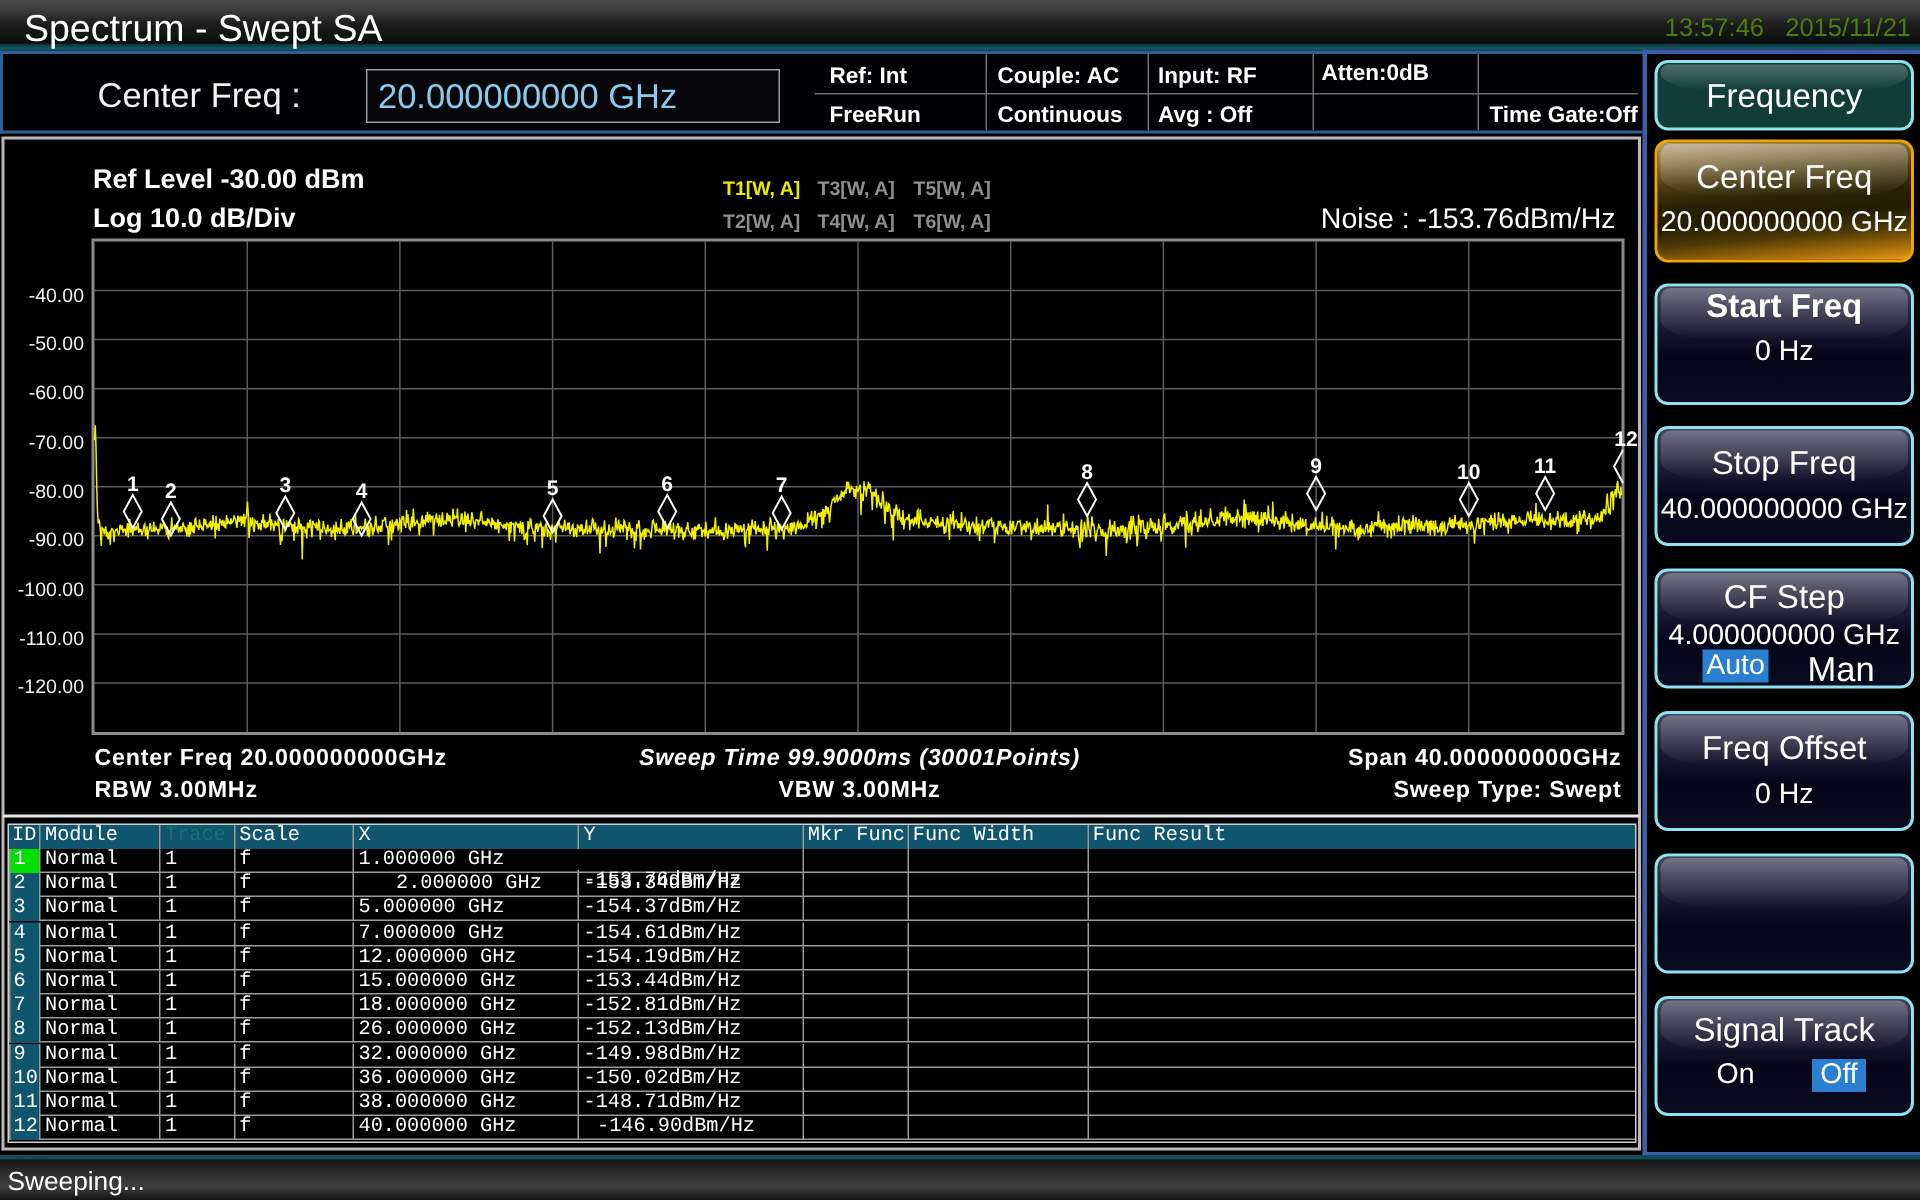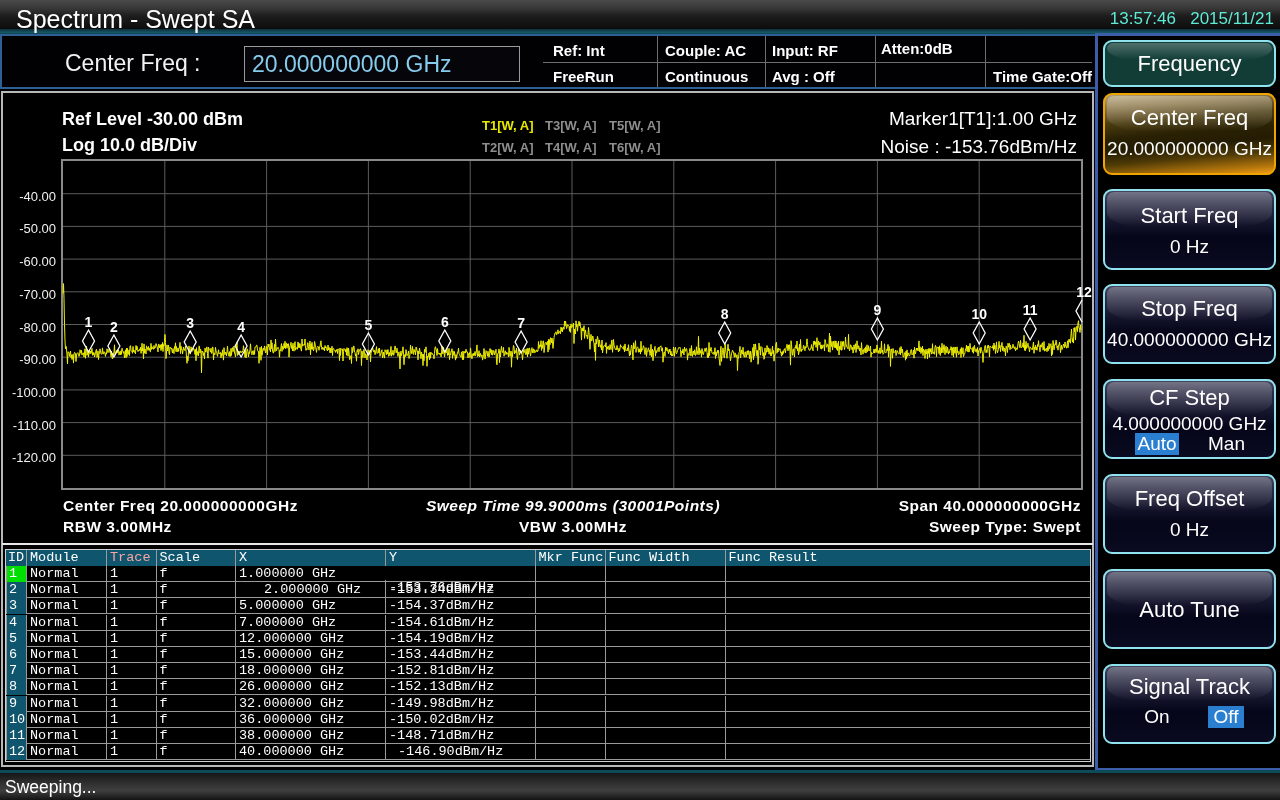--- a/index.html
+++ b/index.html
@@ -5,21 +5,21 @@
 * { margin:0; padding:0; box-sizing:border-box; }
 html,body { width:1280px; height:800px; background:#000; overflow:hidden;
   font-family:"Liberation Sans", sans-serif; }
 #app { position:relative; width:1280px; height:800px; background:#000; }
 .abs { position:absolute; }
 #titlebar { left:0; top:0; width:1280px; height:29px;
   background:linear-gradient(180deg,#4a4a4a 0%,#383838 28%,#1d1d1d 55%,#0c0c0c 100%); }
 #tealstrip { left:0; top:29px; width:1280px; height:5px;
   background:linear-gradient(180deg,#0d2e36 0%,#155865 70%,#0e3d47 100%); }
 #title-l { left:16px; top:5px; font-size:25px; color:#fff; }
-#title-r { right:6px; top:9px; font-size:17px; color:#5eead4; }
+#title-r { right:6px; top:9px; font-size:17px; color:#4d7c0f; }
 #hdr { left:0; top:34px; width:1097px; height:55px; background:#010104;
   border-top:2px solid #2e5f96; border-bottom:2px solid #2e5f96; border-left:2px solid #2e5f96; }
 #cf-box { left:244px; top:46px; width:276px; height:36px; border:1px solid #9a9a9a;
   background:#05050a; color:#86ccec; font-size:23px; line-height:34px; padding-left:7px; }
 .ht { color:#fff; font-weight:bold; font-size:15px; white-space:nowrap; }
 .hvline { position:absolute; top:0; width:1px; height:51px; background:#6e6e6e; }
 #hdr-hline { left:543px; top:62px; width:549px; height:1px; background:#6e6e6e; }
 #panel { left:1px; top:91px; width:1093px; height:676px; background:#000;
   border:2px solid #b8b8b8; }
 .wt { color:#fff; font-weight:bold; font-size:15.5px; letter-spacing:0.5px; white-space:nowrap; }
@@ -70,21 +70,20 @@
   <div class="abs" id="hdr-hline"></div>
   <div class="abs" id="panel"></div>
   <div class="abs rl" style="left:62px;top:109px;">Ref Level -30.00 dBm</div>
   <div class="abs rl" style="left:62px;top:135px;">Log 10.0 dB/Div</div>
   <div class="abs tlab" style="left:482px;top:118px;color:#e8e800;">T1[W, A]</div>
   <div class="abs tlab" style="left:545px;top:118px;">T3[W, A]</div>
   <div class="abs tlab" style="left:609px;top:118px;">T5[W, A]</div>
   <div class="abs tlab" style="left:482px;top:140px;">T2[W, A]</div>
   <div class="abs tlab" style="left:545px;top:140px;">T4[W, A]</div>
   <div class="abs tlab" style="left:609px;top:140px;">T6[W, A]</div>
-  <div class="abs" style="right:203px;top:108px;font-size:19px;color:#fff;">Marker1[T1]:1.00 GHz</div>
   <div class="abs" style="right:203px;top:136px;font-size:19px;color:#fff;">Noise : -153.76dBm/Hz</div>
   <div class="ylab" style="left:4px;top:189px;">-40.00</div>
   <div class="ylab" style="left:4px;top:221px;">-50.00</div>
   <div class="ylab" style="left:4px;top:254px;">-60.00</div>
   <div class="ylab" style="left:4px;top:287px;">-70.00</div>
   <div class="ylab" style="left:4px;top:320px;">-80.00</div>
   <div class="ylab" style="left:4px;top:352px;">-90.00</div>
   <div class="ylab" style="left:4px;top:385px;">-100.00</div>
   <div class="ylab" style="left:4px;top:418px;">-110.00</div>
   <div class="ylab" style="left:4px;top:450px;">-120.00</div>
@@ -141,21 +140,21 @@
   <div class="abs wt" style="left:761px;top:497px;width:320px;text-align:right;">Span 40.000000000GHz</div>
   <div class="abs wt" style="left:63px;top:518px;">RBW 3.00MHz</div>
   <div class="abs wt" style="left:412px;top:518px;width:322px;text-align:center;">VBW 3.00MHz</div>
   <div class="abs wt" style="left:761px;top:518px;width:320px;text-align:right;">Sweep Type: Swept</div>
   <div class="abs" style="left:2px;top:543px;width:1091px;height:2px;background:#e8e8e8;"></div>
   <div id="mtbl">
   <div class="abs" style="left:5px;top:549px;width:1086px;height:213px;border:1px solid #cfcfcf;"></div>
   <div class="abs" style="left:6px;top:550px;width:1084px;height:16px;background:#0f556e;"></div>
   <div class="abs" style="left:6px;top:550px;width:20px;height:16px;padding-left:2px;line-height:15px;color:#fff;">ID</div>
   <div class="abs" style="left:26px;top:550px;width:80px;height:16px;border-left:1px solid #9a9a9a;padding-left:3px;line-height:15px;color:#fff;">Module</div>
-  <div class="abs" style="left:106px;top:550px;width:49.5px;height:16px;border-left:1px solid #9a9a9a;padding-left:3px;line-height:15px;color:#fca5a5;">Trace</div>
+  <div class="abs" style="left:106px;top:550px;width:49.5px;height:16px;border-left:1px solid #9a9a9a;padding-left:3px;line-height:15px;color:#0f766e;">Trace</div>
   <div class="abs" style="left:155.5px;top:550px;width:79.5px;height:16px;border-left:1px solid #9a9a9a;padding-left:3px;line-height:15px;color:#fff;">Scale</div>
   <div class="abs" style="left:235px;top:550px;width:150px;height:16px;border-left:1px solid #9a9a9a;padding-left:3px;line-height:15px;color:#fff;">X</div>
   <div class="abs" style="left:385px;top:550px;width:149.5px;height:16px;border-left:1px solid #9a9a9a;padding-left:3px;line-height:15px;color:#fff;">Y</div>
   <div class="abs" style="left:534.5px;top:550px;width:70.0px;height:16px;border-left:1px solid #9a9a9a;padding-left:3px;line-height:15px;color:#fff;">Mkr Func</div>
   <div class="abs" style="left:604.5px;top:550px;width:120.0px;height:16px;border-left:1px solid #9a9a9a;padding-left:3px;line-height:15px;color:#fff;">Func Width</div>
   <div class="abs" style="left:724.5px;top:550px;width:365.5px;height:16px;border-left:1px solid #9a9a9a;padding-left:3px;line-height:15px;color:#fff;">Func Result</div>
   <div class="mrow" style="top:566.0px;"></div>
   <div class="mcell" style="left:6px;top:566.0px;width:20px;background:#00e000;padding-left:2px;">1</div>
   <div class="mcell" style="left:26px;top:566.0px;width:80px;">Normal</div>
   <div class="mcell" style="left:106px;top:566.0px;width:49.5px;">1</div>
@@ -282,43 +281,42 @@
       <div class="b1" style="margin-top:9px;">Frequency</div>
     </div>
   <div class="btn" style="top:93px;height:82px;border-color:#f0a400;
 background:linear-gradient(175deg,#b2a176 0%,#8a7444 14%,#4a3b10 32%,#2a2104 48%,#241c03 62%,#4e3a06 76%,#b5760c 92%,#ee9a14 100%);">
 <div class="gloss" style="background:linear-gradient(180deg,rgba(255,255,255,.30),rgba(255,255,255,.10) 70%,rgba(255,255,255,0));"></div>
 <div class="b1" style="margin-top:10px;">Center Freq</div>
 <div class="b2" style="margin-top:7px;">20.000000000 GHz</div>
     </div>
   <div class="btn navy" style="top:189px;height:81px;">
       <div class="gloss"></div>
-      <div class="b1" style="margin-top:12px;">Start Freq</div>
+      <div class="b1" style="margin-top:0;font-weight:bold;">Start Freq</div>
       <div class="b2" style="margin-top:7px;">0 Hz</div>
     </div>
   <div class="btn navy" style="top:284px;height:80px;">
       <div class="gloss"></div>
       <div class="b1" style="margin-top:10px;">Stop Freq</div>
       <div class="b2" style="margin-top:7px;">40.000000000 GHz</div>
     </div>
   <div class="btn navy" style="top:379px;height:80px;">
       <div class="gloss"></div>
       <div class="b1" style="margin-top:4px;">CF Step</div>
       <div class="b2" style="margin-top:2px;">4.000000000 GHz</div>
       <div style="position:absolute;left:30px;top:52px;width:44px;background:#2b7fd0;font-size:19px;text-align:center;">Auto</div>
-      <div style="position:absolute;left:100px;top:52px;width:40px;font-size:19px;text-align:right;">Man</div>
+      <div style="position:absolute;left:100px;top:52px;width:40px;font-size:23px;text-align:right;">Man</div>
     </div>
   <div class="btn navy" style="top:474px;height:80px;">
       <div class="gloss"></div>
       <div class="b1" style="margin-top:10px;">Freq Offset</div>
       <div class="b2" style="margin-top:7px;">0 Hz</div>
     </div>
   <div class="btn navy" style="top:569px;height:80px;">
       <div class="gloss"></div>
-      <div class="b1" style="margin-top:26px;">Auto Tune</div>
     </div>
   <div class="btn navy" style="top:664px;height:80px;">
       <div class="gloss"></div>
       <div class="b1" style="margin-top:8px;">Signal Track</div>
       <div style="position:absolute;left:34px;top:40px;width:36px;font-size:19px;text-align:center;">On</div>
       <div style="position:absolute;left:103px;top:40px;width:36px;background:#2b7fd0;font-size:19px;text-align:center;">Off</div>
     </div>
   <div class="abs" id="status">
       <div>Sweeping...</div>
     </div>

